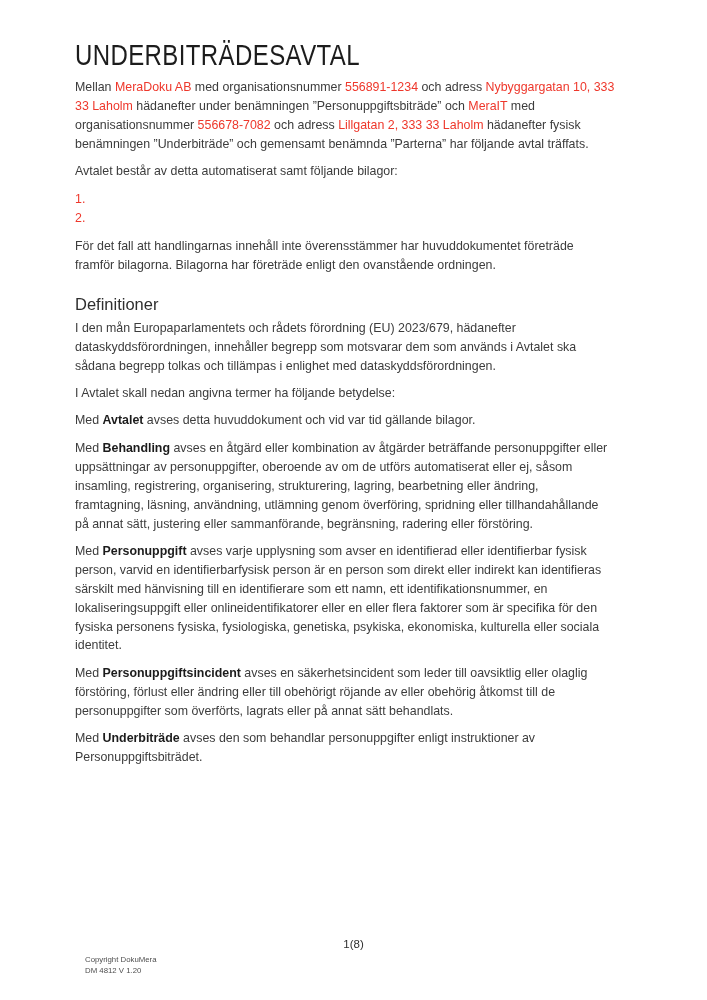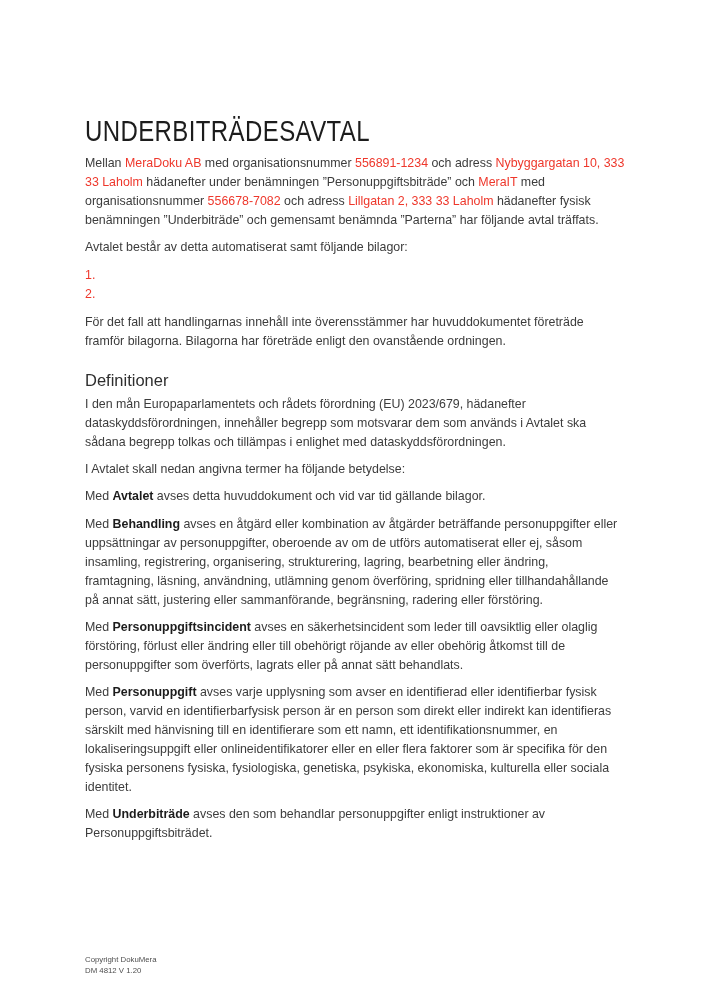--- a/index.html
+++ b/index.html
@@ -15,23 +15,23 @@
     width:707px;height:1000px;
     background:#ffffff;
     font-family:"Liberation Sans","DejaVu Sans",sans-serif;
     color:var(--text);
     position:relative;
     overflow:hidden;
   }
   .page{position:absolute;inset:0;background:#ffffff;}
   .content{
     position:absolute;
-    left:85px;top:0;
+    left:75px;top:0;
     width:560px;
-    padding-top:112px;
+    padding-top:36px;
   }
   h1.doc-title{
     font-size:30px;
     font-weight:400;
     line-height:38px;
     letter-spacing:0.5px;
     color:var(--dark);
     margin:0 0 4px 0;
     transform:scaleX(0.80);
     transform-origin:left center;
@@ -112,33 +112,34 @@
 sådana begrepp tolkas och tillämpas i enlighet med dataskyddsförordningen.</p>
 
     <p class="body">I Avtalet skall nedan angivna termer ha följande betydelse:</p>
 
     <p class="body"><span>Med </span><span class="b">Avtalet</span><span> avses detta huvuddokument och vid var tid gällande bilagor.</span></p>
     <p class="body"><span>Med </span><span class="b">Behandling</span><span> avses en åtgärd eller kombination av åtgärder beträffande personuppgifter eller
 uppsättningar av personuppgifter, oberoende av om de utförs automatiserat eller ej, såsom
 insamling, registrering, organisering, strukturering, lagring, bearbetning eller ändring,
 framtagning, läsning, användning, utlämning genom överföring, spridning eller tillhandahållande
 på annat sätt, justering eller sammanförande, begränsning, radering eller förstöring.</span></p>
-    <p class="body"><span>Med </span><span class="b">Personuppgiftsincident</span><span> avses en säkerhetsincident som leder till oavsiktlig eller olaglig
-förstöring, förlust eller ändring eller till obehörigt röjande av eller obehörig åtkomst till de
-personuppgifter som överförts, lagrats eller på annat sätt behandlats.</span></p>
     <p class="body"><span>Med </span><span class="b">Personuppgift</span><span> avses varje upplysning som avser en identifierad eller identifierbar fysisk
 person, varvid en identifierbarfysisk person är en person som direkt eller indirekt kan identifieras
 särskilt med hänvisning till en identifierare som ett namn, ett identifikationsnummer, en
 lokaliseringsuppgift eller onlineidentifikatorer eller en eller flera faktorer som är specifika för den
 fysiska personens fysiska, fysiologiska, genetiska, psykiska, ekonomiska, kulturella eller sociala
 identitet.</span></p>
+    <p class="body"><span>Med </span><span class="b">Personuppgiftsincident</span><span> avses en säkerhetsincident som leder till oavsiktlig eller olaglig
+förstöring, förlust eller ändring eller till obehörigt röjande av eller obehörig åtkomst till de
+personuppgifter som överförts, lagrats eller på annat sätt behandlats.</span></p>
     <p class="body"><span>Med </span><span class="b">Underbiträde</span><span> avses den som behandlar personuppgifter enligt instruktioner av
 Personuppgiftsbiträdet.</span></p>
 
   </main>
 
   <footer class="footer">
+    <div class="page-number">1(8)</div>
     <div class="copyright">
       <div>Copyright DokuMera</div>
       <div>DM 4812 V 1.20</div>
     </div>
   </footer>
 </div>
 
 </body></html>

